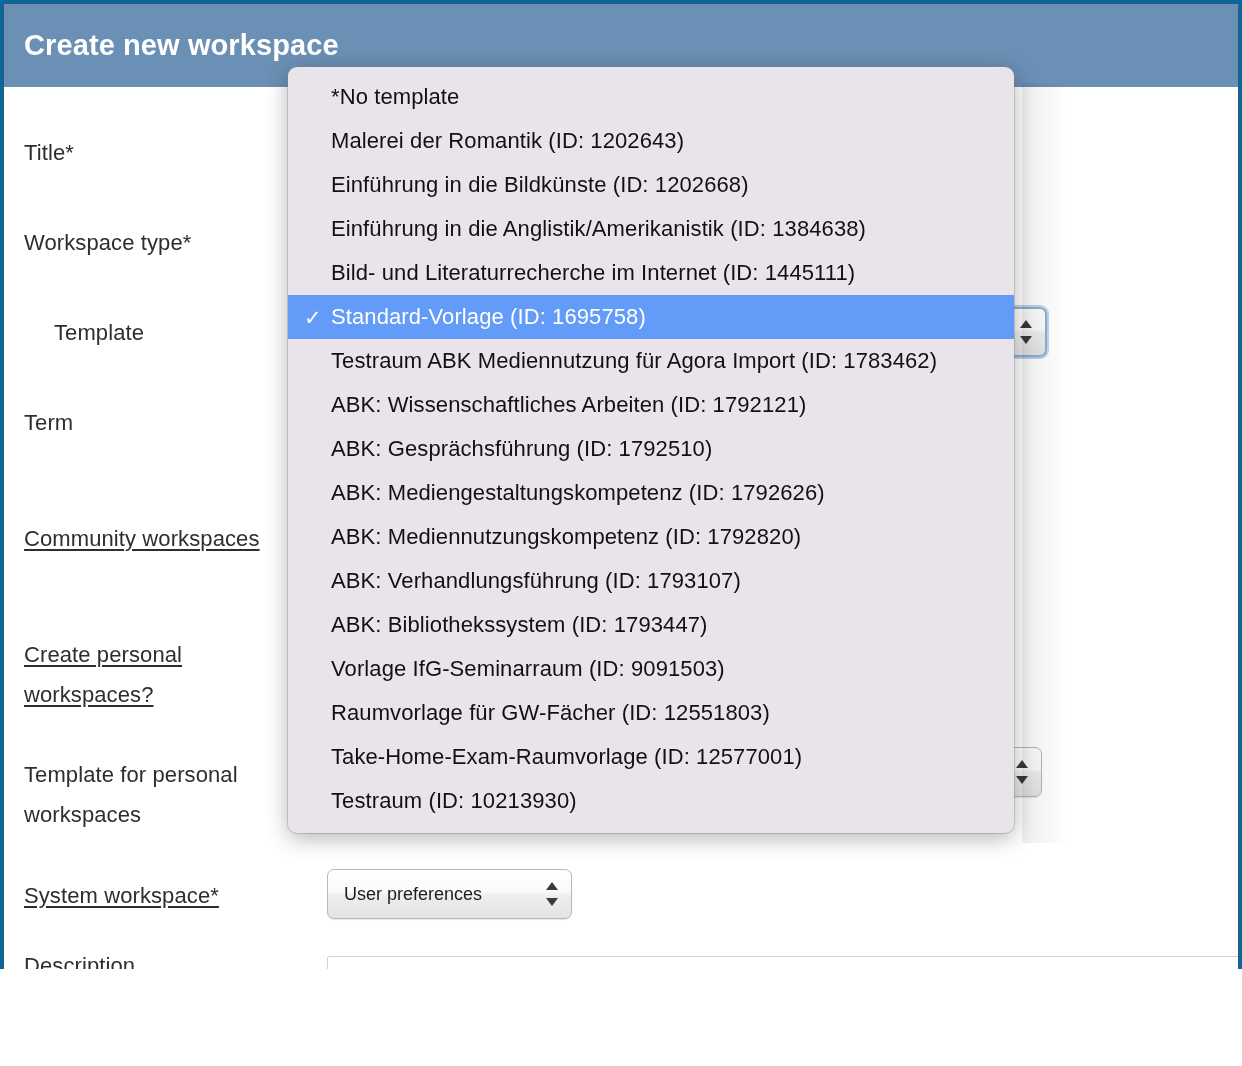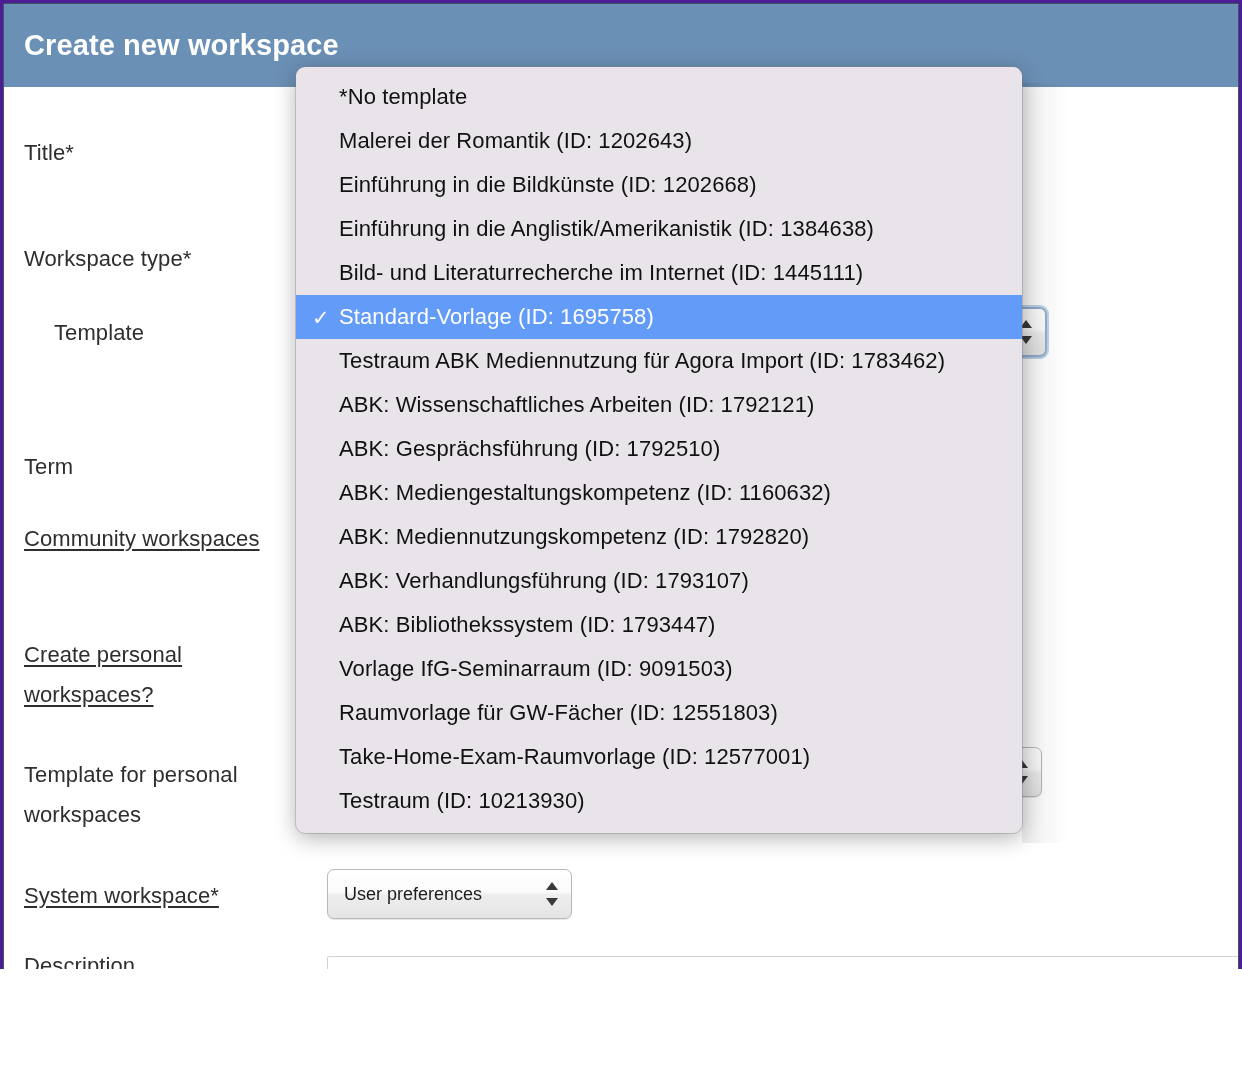--- a/index.html
+++ b/index.html
@@ -9,21 +9,21 @@
     overflow: hidden;
     background: #ffffff;
     font-family: "Liberation Sans", sans-serif;
     -webkit-font-smoothing: antialiased;
   }
 
   #page {
     position: relative;
     width: 1242px;
     height: 969px;
-    background: #4c1d95;
+    background: #0369a1;
     overflow: hidden;
     padding-left: 43px;
   }
 
   
   .dialog {
     position: absolute;
     left: 3px; top: 3px;
     width: 1236px;
     height: 1060px;
@@ -127,21 +127,21 @@
     font-size: 22px;
     color: #8c8c8c;
     padding: 18px 16px;
     line-height: 28px;
     overflow: hidden;
   }
 
   
   .menu {
     position: absolute;
-    left: 296px;
+    left: 288px;
     top: 67px;
     width: 726px;
     height: 766px;
     background: #e9e4ea;
     border-radius: 9px;
     box-shadow: 0 5px 22px rgba(0,0,0,0.30), 0 0 0 1px rgba(150,145,155,0.35);
     padding: 8px 0 8px 0;
     overflow: hidden;
     z-index: 40;
   }
@@ -194,25 +194,25 @@
   <div class="dialog">
 
     <div class="titlebar">
       <div class="titlebar-text">Create new workspace</div>
     </div>
 
     <div class="dialog-body">
 
       <div class="form-label" style="left:20px; top:46px;">Title*</div>
 
-      <div class="form-label" style="left:20px; top:152px;text-align:right;">Workspace type*</div>
+      <div class="form-label" style="left:20px; top:136px;text-align:right;">Workspace type*</div>
 
       <div class="form-label" style="left:20px; top:226px;margin-left:30px;">Template</div>
 
-      <div class="form-label" style="left:20px; top:316px;margin-top:44px;">Term</div>
+      <div class="form-label" style="left:20px; top:316px;">Term</div>
 
       <div class="form-label link" style="left:20px; top:432px;">Community workspaces</div>
 
       <div class="form-label link" style="left:20px; top:548px; width:200px; line-height:40px;">Create personal workspaces?</div>
 
       <div class="form-label" style="left:20px; top:668px; width:260px; line-height:40px;">Template for personal workspaces</div>
 
       <div class="form-label link" style="left:20px; top:789px;">System workspace*</div>
 
       <div class="form-label" style="left:20px; top:859px;text-align:center;">Description</div>
@@ -265,21 +265,21 @@
       <div class="menu-item">
         <span>Testraum ABK Mediennutzung für Agora Import (ID: 1783462)</span>
       </div>
       <div class="menu-item">
         <span>ABK: Wissenschaftliches Arbeiten (ID: 1792121)</span>
       </div>
       <div class="menu-item">
         <span>ABK: Gesprächsführung (ID: 1792510)</span>
       </div>
       <div class="menu-item">
-        <span>ABK: Mediengestaltungskompetenz (ID: 1160632)</span>
+        <span>ABK: Mediengestaltungskompetenz (ID: 1792626)</span>
       </div>
       <div class="menu-item">
         <span>ABK: Mediennutzungskompetenz (ID: 1792820)</span>
       </div>
       <div class="menu-item">
         <span>ABK: Verhandlungsführung (ID: 1793107)</span>
       </div>
       <div class="menu-item">
         <span>ABK: Bibliothekssystem (ID: 1793447)</span>
       </div>

